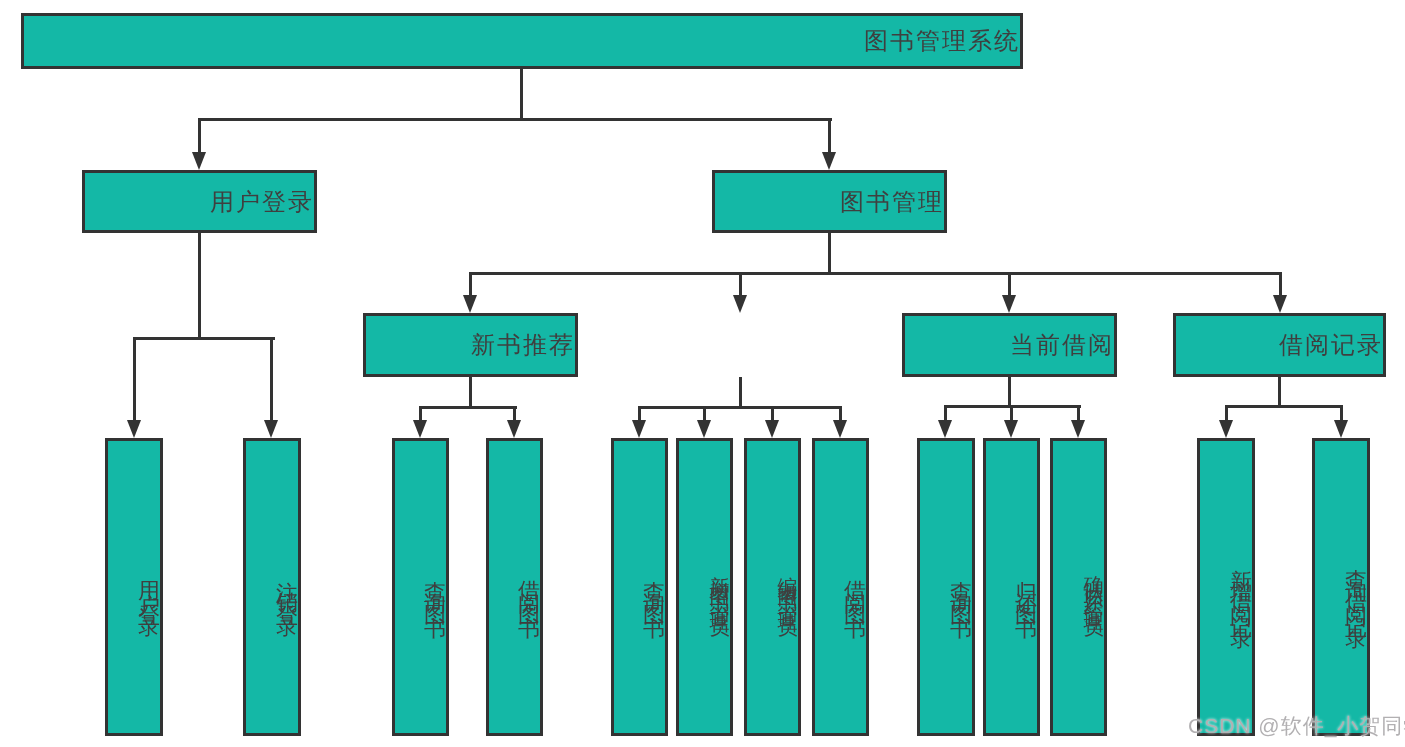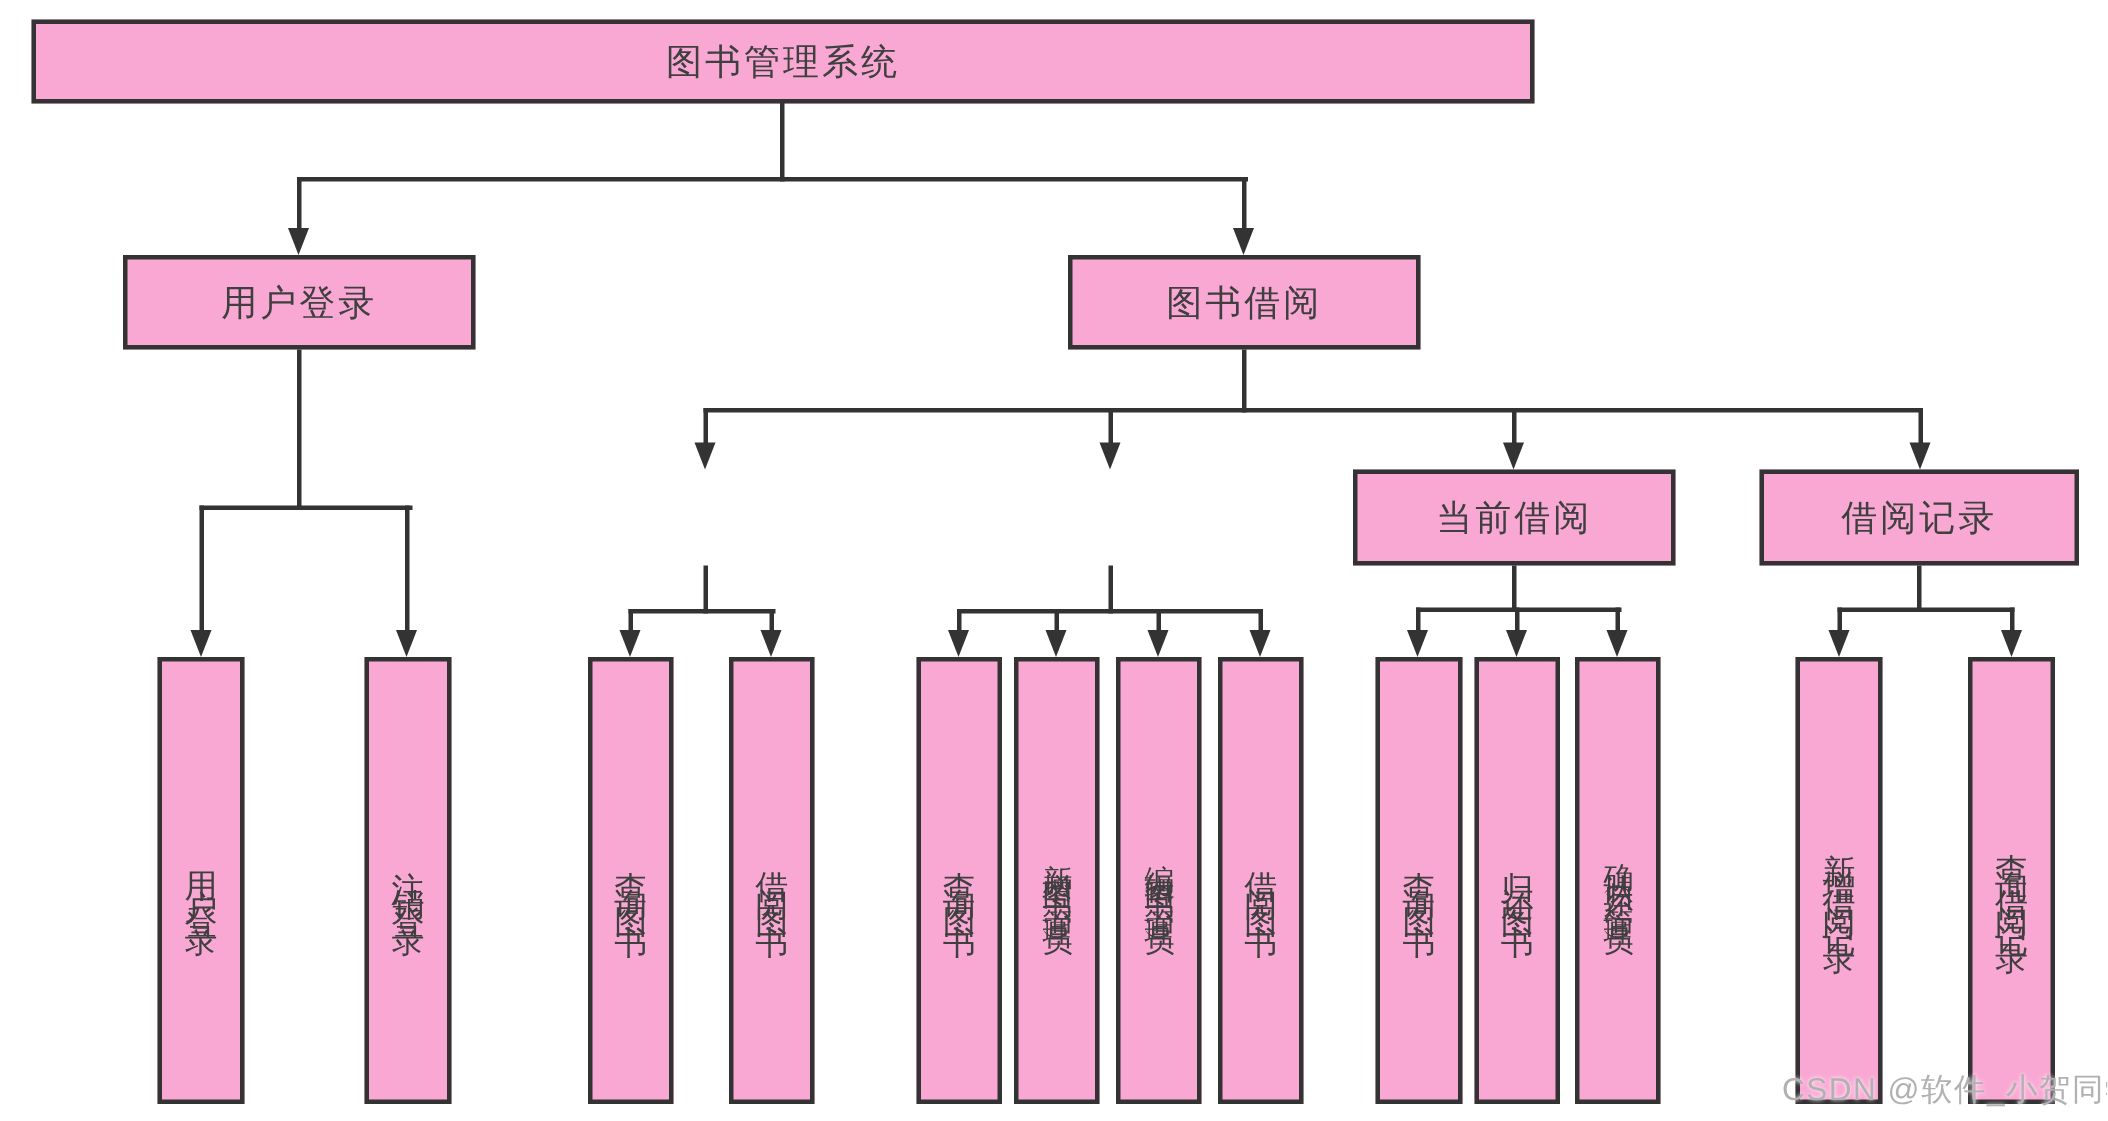--- a/index.html
+++ b/index.html
@@ -7,22 +7,22 @@
     --text:#3f3f3f;
     --watermark:#b2b0b2;
     --background:#ffffff;
   }
   html,body{margin:0;padding:0;background:var(--background);}
   #canvas{
     position:relative;width:1405px;height:747px;background:var(--background);
     font-family:"Liberation Sans","DejaVu Sans",sans-serif;overflow:hidden;
   }
   .node{
-    position:absolute;background:#f9a8d4;border:3px solid var(--line);
-    box-sizing:border-box;display:flex;align-items:center;justify-content:center;
+    position:absolute;background:#14b8a6;border:3px solid var(--line);
+    box-sizing:border-box;display:flex;align-items:center;justify-content:flex-end;
     color:var(--text);font-size:24px;letter-spacing:2px;
   }
   .leaf .vtext{
     writing-mode:vertical-rl;text-orientation:mixed;
     font-size:22px;letter-spacing:12px;line-height:1;color:var(--text);
   }
   .leaf .vtext.dense{font-size:20px;letter-spacing:6px;}
   .h,.v{position:absolute;background:var(--line);}
   .arrow{
     position:absolute;width:0;height:0;
@@ -47,41 +47,44 @@
   <div class="h" style="left:198px;top:118px;width:634px;height:3px"></div>
   <div class="v" style="left:198px;top:118px;width:3px;height:35px"></div>
   <div class="v" style="left:828px;top:118px;width:3px;height:35px"></div>
   <div class="arrow" style="left:192px;top:152px"></div>
   <div class="arrow" style="left:822px;top:152px"></div>
 
   <div class="node" style="left:82px;top:170px;width:235px;height:63px">
     <span>用户登录</span>
   </div>
   <div class="node" style="left:712px;top:170px;width:235px;height:63px">
-    <span>图书借阅</span>
+    <span>图书管理</span>
   </div>
 
   <div class="v" style="left:198px;top:233px;width:3px;height:107px"></div>
   <div class="h" style="left:133px;top:337px;width:142px;height:3px"></div>
   <div class="v" style="left:133px;top:337px;width:3px;height:84px"></div>
   <div class="v" style="left:270px;top:337px;width:3px;height:84px"></div>
   <div class="arrow" style="left:127px;top:420px"></div>
   <div class="arrow" style="left:264px;top:420px"></div>
 
   <div class="v" style="left:828px;top:233px;width:3px;height:42px"></div>
   <div class="h" style="left:469px;top:272px;width:813px;height:3px"></div>
   <div class="v" style="left:469px;top:272px;width:3px;height:24px"></div>
   <div class="v" style="left:739px;top:272px;width:3px;height:24px"></div>
   <div class="v" style="left:1008px;top:272px;width:3px;height:24px"></div>
   <div class="v" style="left:1279px;top:272px;width:3px;height:24px"></div>
   <div class="arrow" style="left:463px;top:295px"></div>
   <div class="arrow" style="left:733px;top:295px"></div>
   <div class="arrow" style="left:1002px;top:295px"></div>
   <div class="arrow" style="left:1273px;top:295px"></div>
 
+  <div class="node" style="left:363px;top:313px;width:215px;height:64px">
+    <span>新书推荐</span>
+  </div>
   <div class="node" style="left:902px;top:313px;width:215px;height:64px">
     <span>当前借阅</span>
   </div>
   <div class="node" style="left:1173px;top:313px;width:213px;height:64px">
     <span>借阅记录</span>
   </div>
 
   <div class="v" style="left:469px;top:377px;width:3px;height:32px"></div>
   <div class="h" style="left:419px;top:406px;width:98px;height:3px"></div>
   <div class="v" style="left:419px;top:406px;width:3px;height:15px"></div>

